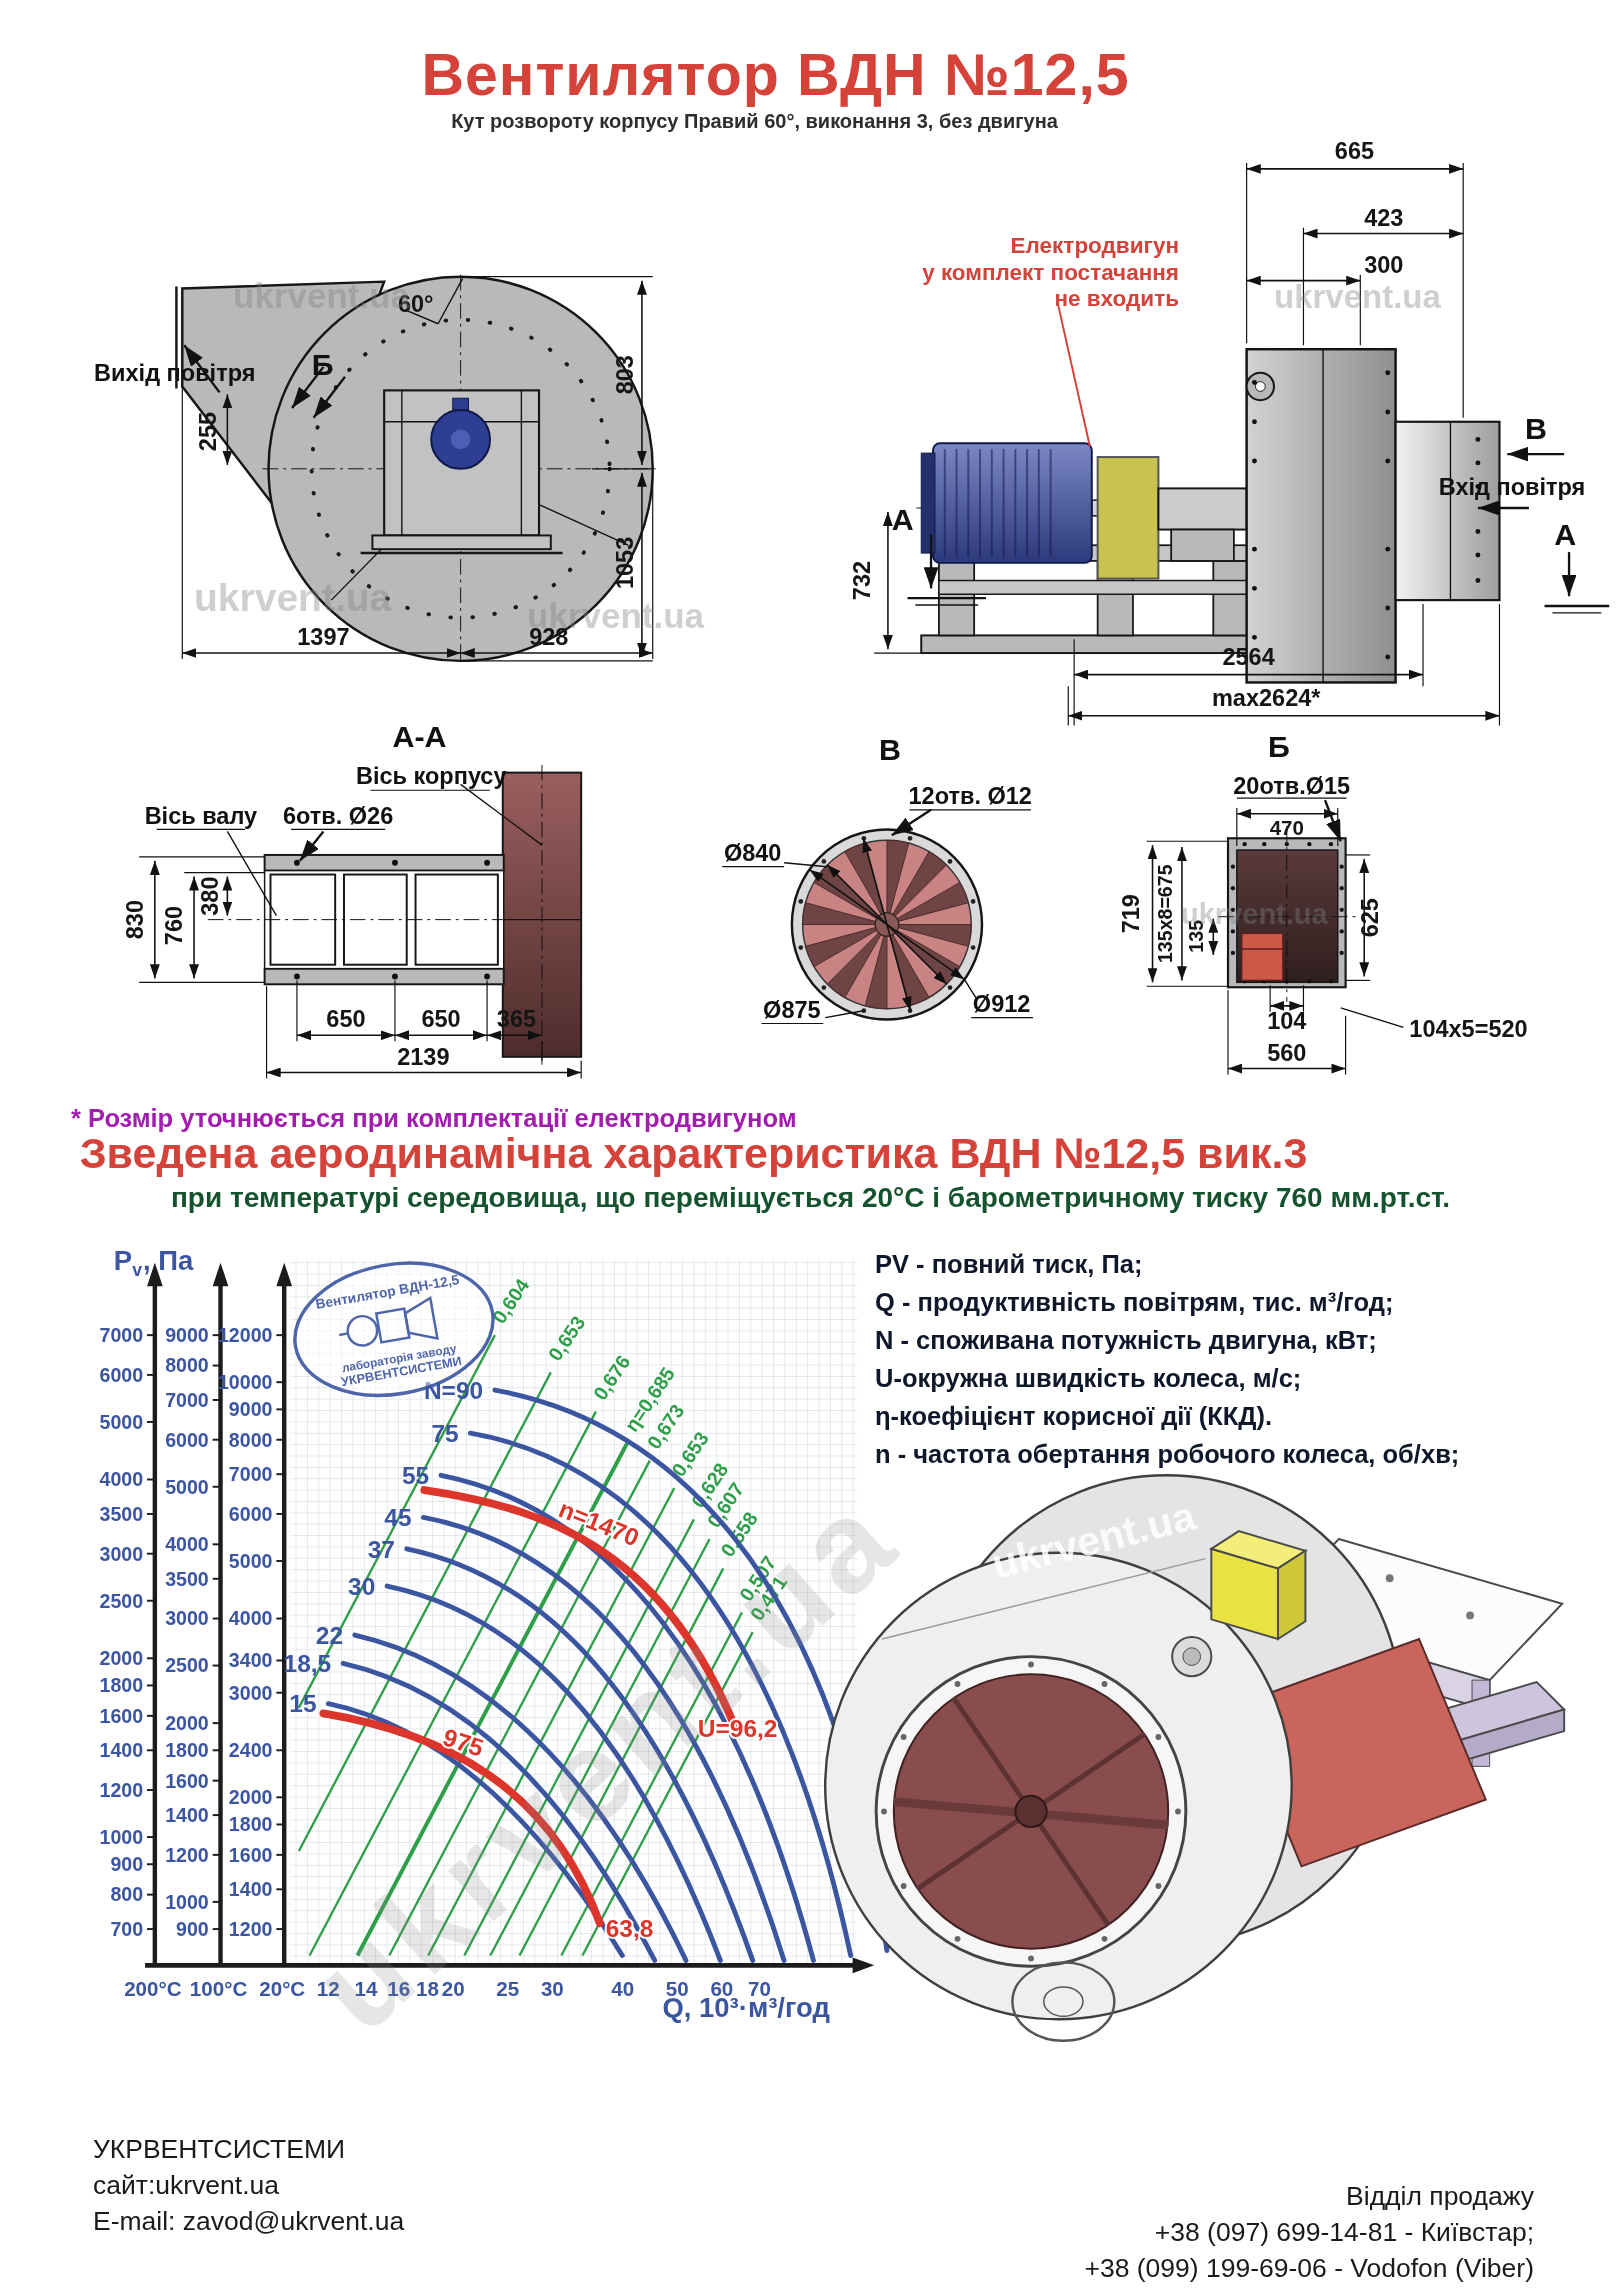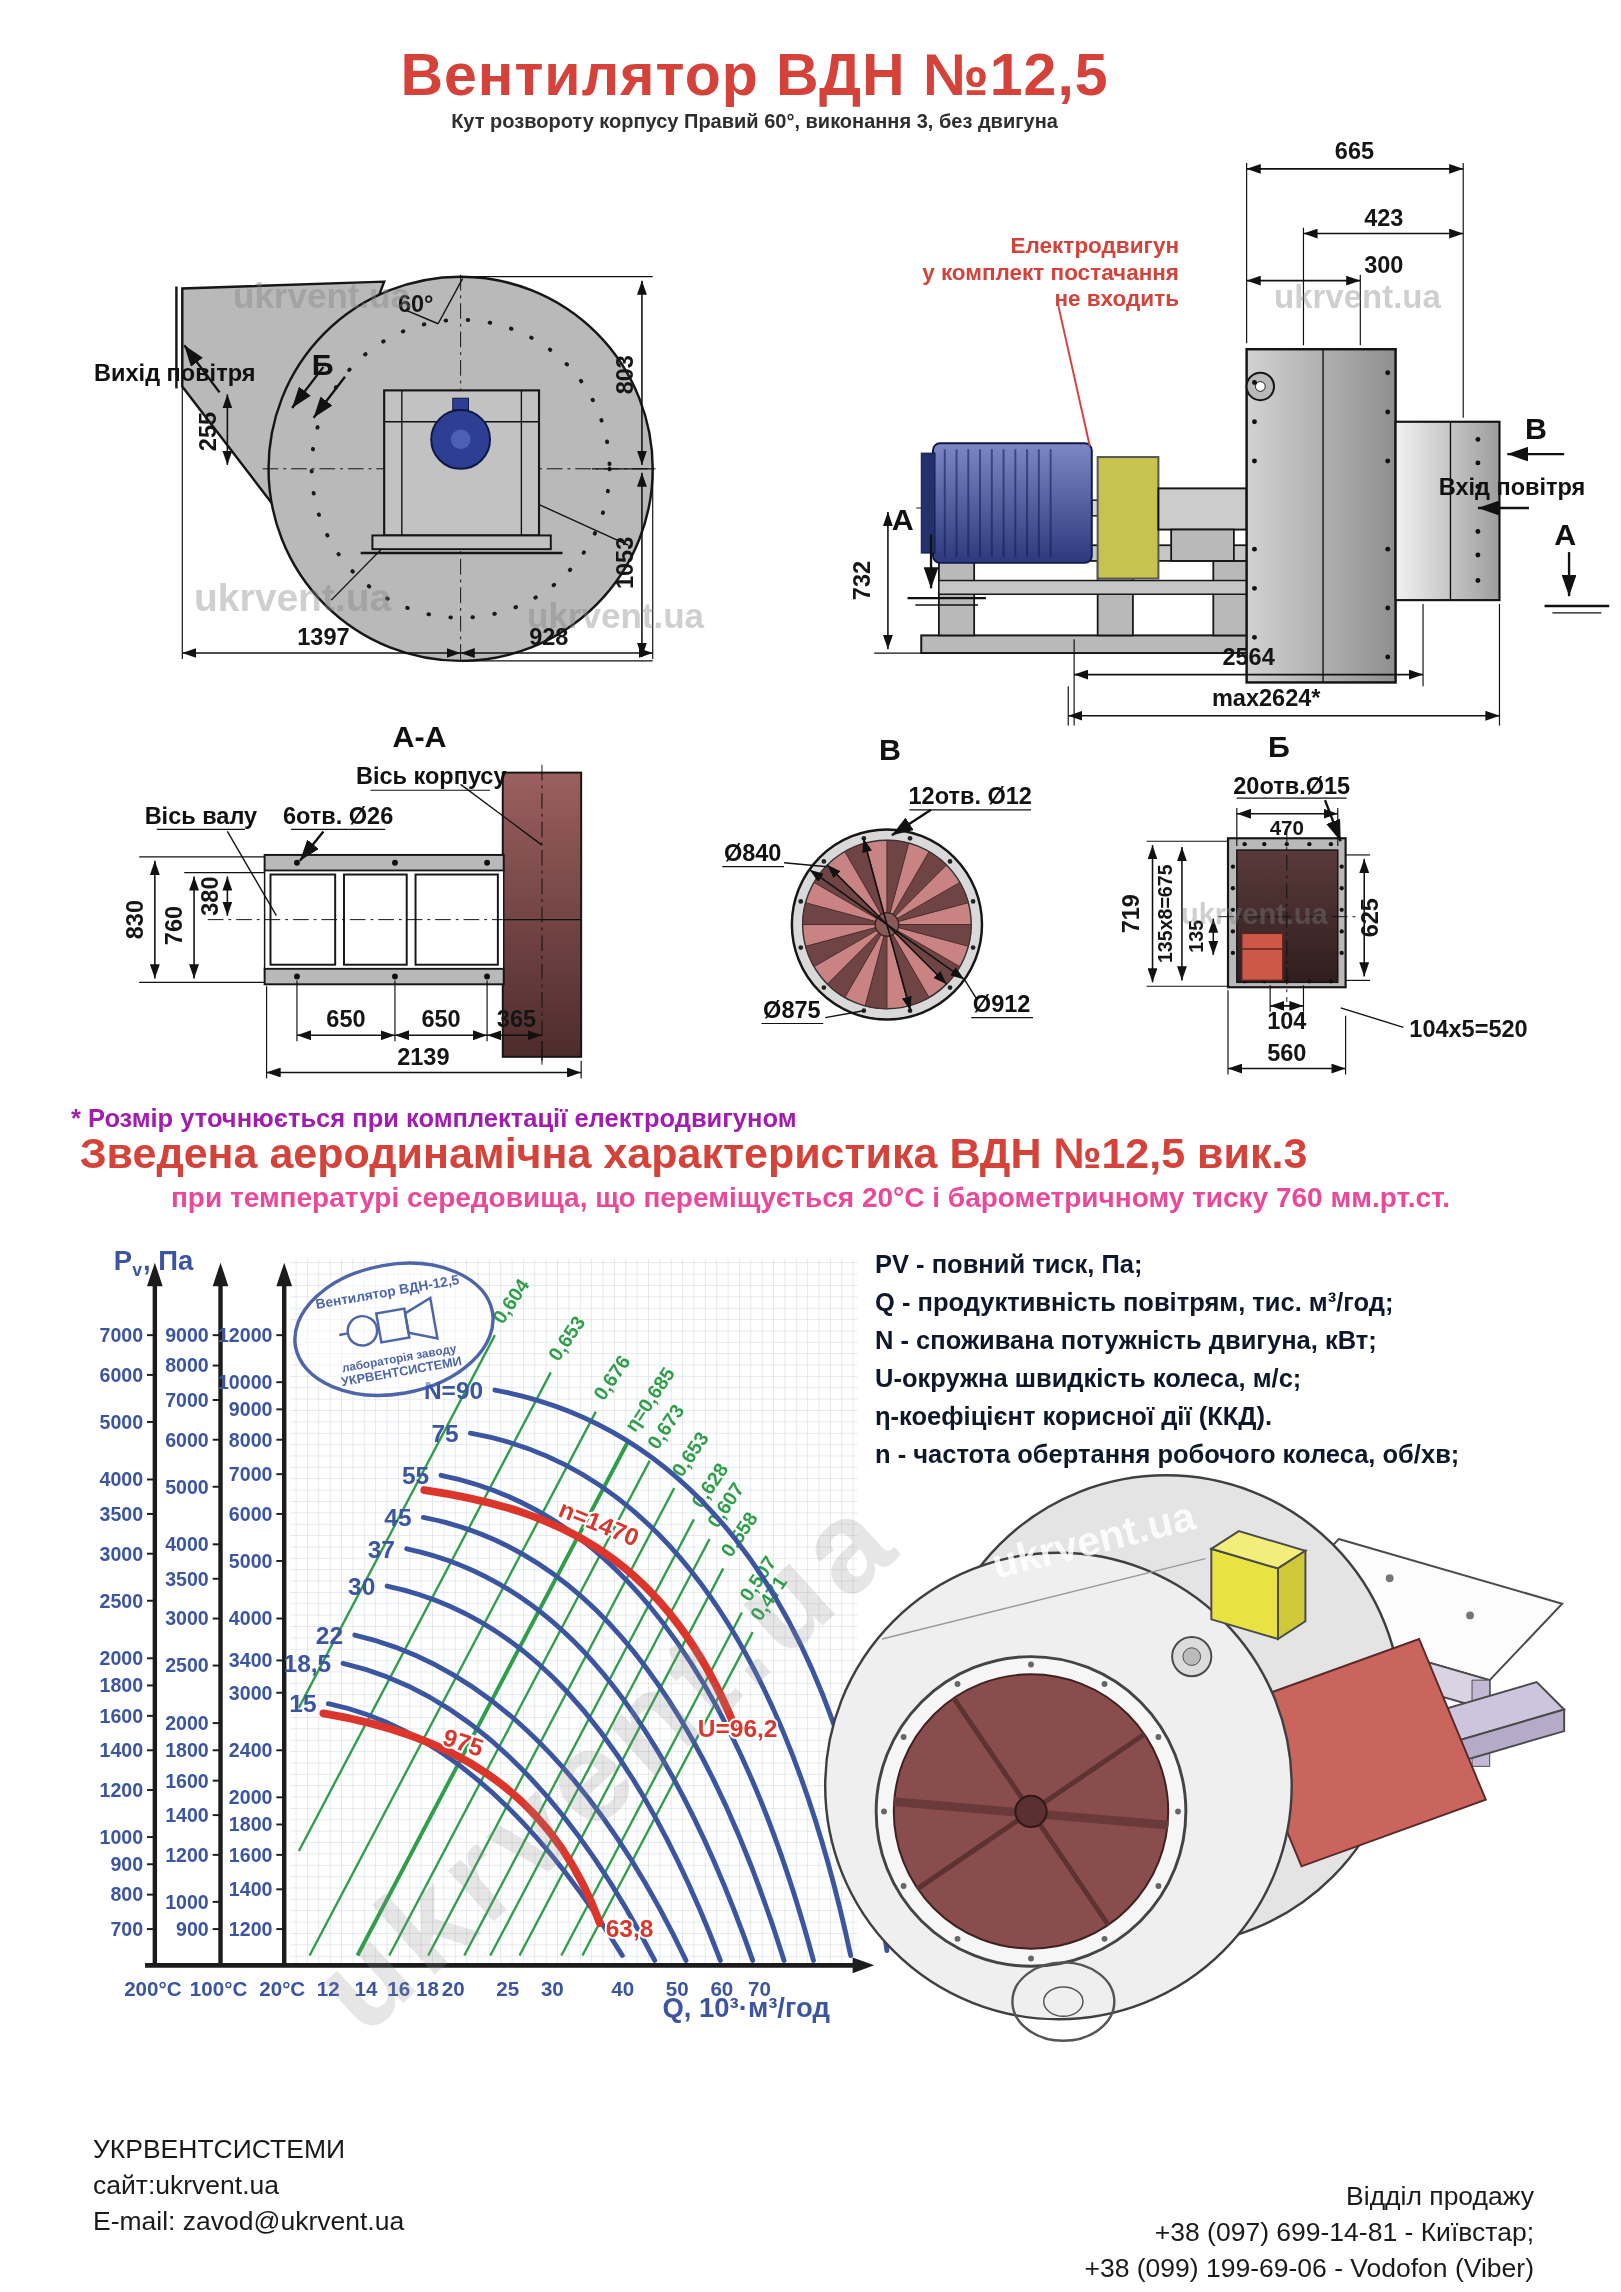--- a/index.html
+++ b/index.html
@@ -1,24 +1,24 @@
 <!DOCTYPE html>
 <html><head>
 <meta charset="utf-8">
 <style>
   html,body{margin:0;padding:0;background:#888;}
   .page{position:relative;width:1621px;height:2293px;background:#fff;
         font-family:"Liberation Sans",sans-serif;overflow:hidden;margin:0 auto;}
   .abs{position:absolute;}
   .title{top:41px;left:0;width:1509px;text-align:center;font-size:59px;font-weight:700;
-         color:#d4423a;letter-spacing:1px;}
+         color:#d4423a;letter-spacing:1px;padding-left:21px;}
   .subtitle{top:110px;left:0;width:1509px;text-align:center;font-size:20px;font-weight:700;color:#2e2e2e;}
   .footnote{top:1104px;left:71px;font-size:25.5px;font-weight:700;color:#a21caf;}
   .ctitle{top:1129px;left:0;width:1387px;text-align:center;font-size:43px;font-weight:700;color:#d4423a;}
-  .csub{top:1182px;left:0;width:1621px;text-align:center;font-size:28px;font-weight:700;color:#ec4899;}
+  .csub{top:1182px;left:0;width:1621px;text-align:center;font-size:28px;font-weight:700;color:#14532d;}
   .motor-note{top:233px;left:910px;width:269px;text-align:right;color:#d4423a;
               font-size:22.5px;font-weight:700;line-height:26.5px;}
   .legend{top:1245px;left:875px;width:676px;font-size:25.5px;font-weight:700;color:#0f172a;line-height:38px;}
   .footer-l{top:2131px;left:93px;font-size:26.5px;color:#1a1a1a;line-height:36px;}
   .footer-r{top:2131px;right:87px;text-align:right;font-size:26.5px;color:#1a1a1a;line-height:36px;margin-top:47px;}
   .wm{color:rgba(130,130,130,.38);font-weight:700;pointer-events:none;white-space:nowrap;}
   .wm-big{color:rgba(140,140,140,.22);font-weight:700;font-size:129px;letter-spacing:7.8px;
           transform:rotate(-42deg);transform-origin:0 0;pointer-events:none;}
   .wm-photo{color:rgba(255,255,255,.85);font-weight:700;font-size:41px;transform:rotate(-14deg);pointer-events:none;}
   svg text{font-family:"Liberation Sans",sans-serif;}

